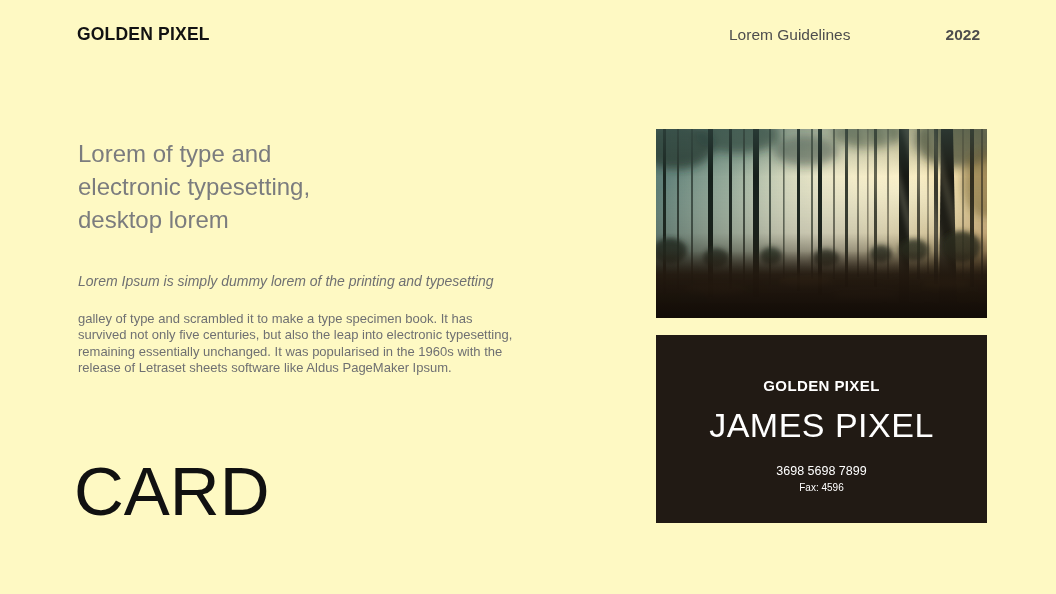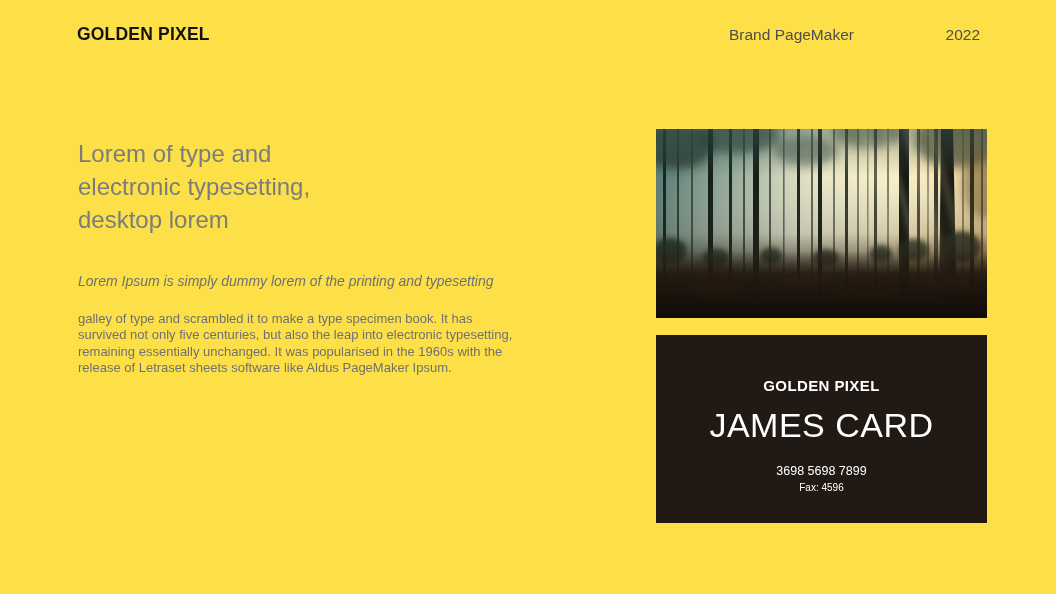--- a/index.html
+++ b/index.html
@@ -3,34 +3,34 @@
 <meta charset="utf-8">
 <style>
   * { margin: 0; padding: 0; box-sizing: border-box; }
   html, body { width: 1056px; height: 594px; }
   body {
     font-family: "Liberation Sans", sans-serif;
     background: #ffffff;
     position: relative;
     overflow: hidden;
   }
-  .page { position: relative; width: 1056px; height: 594px; background: #fde047; }
+  .page { position: relative; width: 1056px; height: 594px; background: #fef9c3; }
 
   
   .logo {
     position: absolute; left: 77px; top: 24px;
     font-size: 17.5px; font-weight: 700; color: #121212; letter-spacing: 0.2px;
   }
   .doc-title {
     position: absolute; left: 729px; top: 26px;
     font-size: 15.5px; font-weight: 400; color: #4d4d4d;
   }
   .year {
     position: absolute; right: 76px; top: 26px;
-    font-size: 15.5px; font-weight: 400; color: #4d4d4d;
+    font-size: 15.5px; font-weight: 700; color: #4d4d4d;
   }
 
   
   .heading {
     position: absolute; left: 78px; top: 137px;
     font-size: 24px; line-height: 33px; font-weight: 400; color: #7b7c7e;
   }
   .subtitle {
     position: absolute; left: 78px; top: 273px;
     font-size: 14px; font-style: italic; color: #6f7072; white-space: nowrap;
@@ -73,33 +73,34 @@
   .card-fax {
     font-size: 10px; line-height: 15.5px;
   }
 </style>
 </head>
 <body>
 
 <div class="page">
 
   <div class="logo">GOLDEN PIXEL</div>
-  <div class="doc-title">Brand PageMaker</div>
+  <div class="doc-title">Lorem Guidelines</div>
   <div class="year">2022</div>
 
   <div class="heading">
     <div>Lorem of type and</div>
     <div>electronic typesetting,</div>
     <div>desktop lorem</div>
   </div>
 
   <div class="subtitle">Lorem Ipsum is simply dummy lorem of the printing and typesetting</div>
 
   <div class="body-text">galley of type and scrambled it to make a type specimen book. It has survived not only five centuries, but also the leap into electronic typesetting, remaining essentially unchanged. It was popularised in the 1960s with the release of Letraset sheets software like Aldus PageMaker Ipsum.</div>
 
+  <div class="section-word">CARD</div>
 
   <div class="forest-image">
     <svg width="331" height="189" viewBox="0 0 331 189" preserveAspectRatio="none">
       <defs>
         <linearGradient id="skyH" x1="0" y1="0" x2="1" y2="0">
           <stop offset="0" stop-color="#5f7f78"></stop>
           <stop offset="0.28" stop-color="#8fa795"></stop>
           <stop offset="0.5" stop-color="#d9d8b8"></stop>
           <stop offset="0.68" stop-color="#efe0ac"></stop>
           <stop offset="0.85" stop-color="#e6c987"></stop>
@@ -200,18 +201,18 @@
         <ellipse cx="210" cy="165" rx="34" ry="6" fill="#6b4e2c" opacity="0.3"></ellipse>
         <ellipse cx="290" cy="155" rx="24" ry="5" fill="#8a6a3c" opacity="0.3"></ellipse>
       </g>
 
       <rect width="331" height="189" fill="url(#skyV)"></rect>
     </svg>
   </div>
 
   <div class="business-card">
     <div class="card-brand">GOLDEN PIXEL</div>
-    <div class="card-name">JAMES CARD</div>
+    <div class="card-name">JAMES PIXEL</div>
     <div class="card-phone">3698 5698 7899</div>
     <div class="card-fax">Fax: 4596</div>
   </div>
 
 </div>
 
 </body></html>

